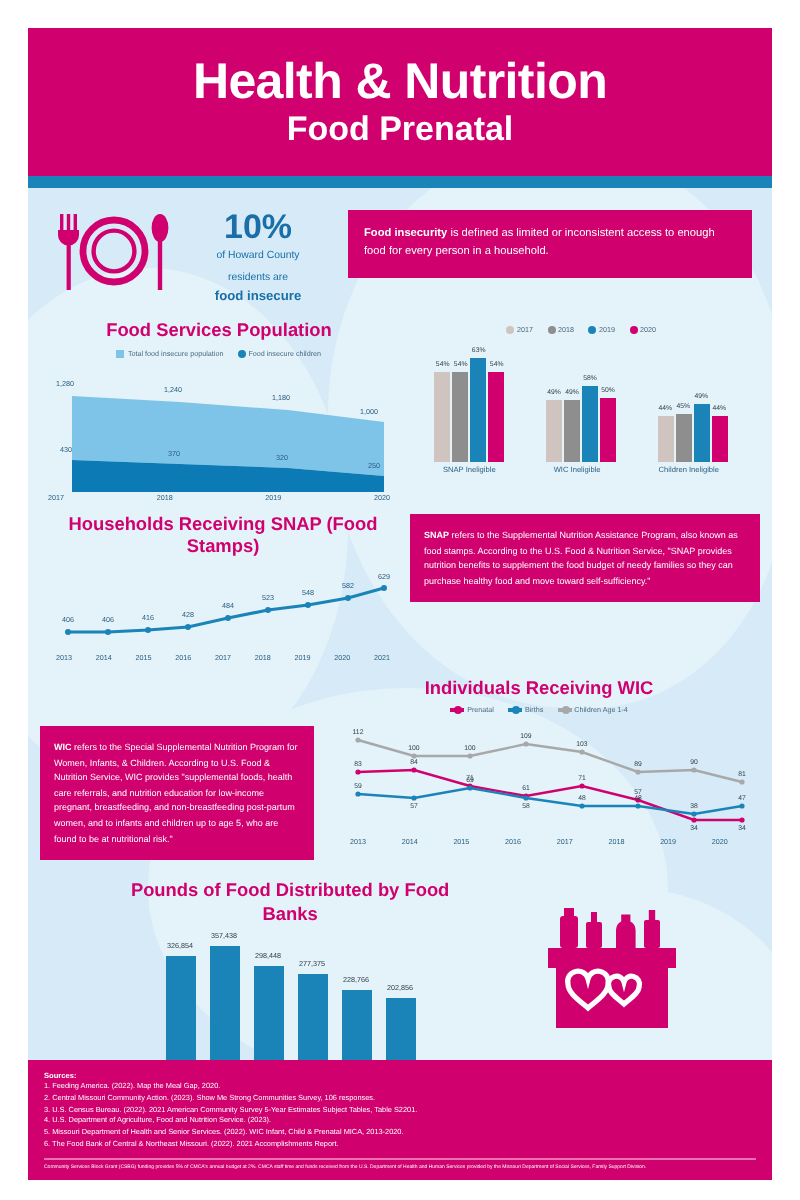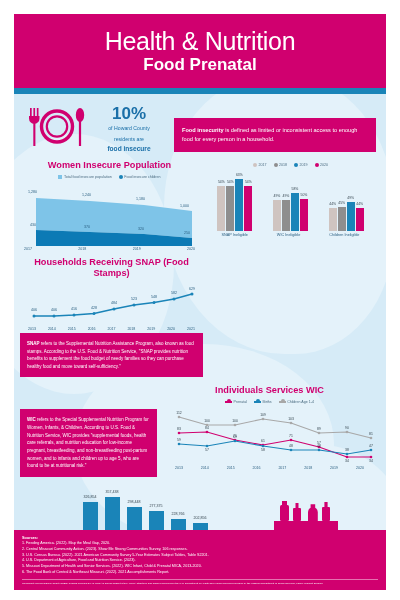--- a/index.html
+++ b/index.html
@@ -31,28 +31,28 @@
   .blob.b3 { width: 260px; height: 200px; left: 60px; top: 330px; }
   .blob.b4 { width: 180px; height: 160px; left: 210px; top: 430px; }
 
   
   .hdr {
     position: relative; z-index: 3;
     background: #d0006f; color: #ffffff;
     text-align: center;
     padding: 14px 10px 13px 10px;
   }
-  .hdr h1 { font-size: 25px; font-weight: normal; line-height: 1.05; letter-spacing: -0.3px; }
+  .hdr h1 { font-size: 25px; font-weight: bold; line-height: 1.05; letter-spacing: -0.3px; }
   .hdr h2 { font-size: 17px; font-weight: bold; line-height: 1.15; margin-top: 1px; }
   .hdr-rule { height: 6px; background: #1a84b8; position: relative; z-index: 3; }
 
   
   .toprow {
     position: relative; z-index: 3;
-    display: flex; align-items: flex-end;
+    display: flex; align-items: flex-start;
     padding: 11px 10px 6px 12px; gap: 8px;
   }
   .cutlery { flex: 0 0 auto; }
   .stat { flex: 0 0 auto; text-align: center; width: 66px; }
   .stat .pct { font-size: 17px; font-weight: bold; color: #1a6fa8; line-height: 1; }
   .stat .sub { font-size: 5.2px; color: #1a6fa8; line-height: 1.5; margin-top: 3px; }
   .stat .strong { font-size: 6.6px; font-weight: bold; color: #1a6fa8; margin-top: 2px; }
   .definition {
     flex: 1 1 auto; background: #d0006f; color: #ffffff;
     padding: 8px 8px; font-size: 5.6px; line-height: 1.65;
@@ -176,21 +176,21 @@
       </div>
 
       <div class="definition">
         <b>Food insecurity</b><span> is defined as limited or inconsistent access to enough food for every person in a household.</span>
       </div>
     </div>
 
     <div class="row2 panel" style="align-items:flex-start;">
 
       <div class="col-l">
-        <div class="ch-title">Women Insecure Population</div>
+        <div class="ch-title">Food Services Population</div>
         <div class="legend">
           <span class="li">
             <i class="sw" style="background:#7ec4e8"></i>
             <span>Total food insecure population</span>
           </span>
           <span class="li">
             <i class="sw" style="background:#1a84b8;border-radius:50%"></i>
             <span>Food insecure children</span>
           </span>
         </div>
@@ -284,21 +284,21 @@
           </div>
         </div>
         <div class="gxaxis">
           <span>SNAP Ineligible</span>
           <span>WIC Ineligible</span>
           <span>Children Ineligible</span>
         </div>
       </div>
     </div>
 
-    <div class="row2 panel" style="margin-top:4px;align-items:flex-start;flex-direction:column;">
+    <div class="row2 panel" style="margin-top:4px;align-items:flex-start;">
       <div class="col-l">
         <div class="ch-title" style="padding:0 14px;">Households Receiving SNAP (Food Stamps)</div>
         <div class="linewrap" style="height:42px;margin-top:4px;">
           <svg width="183" height="42" viewBox="0 0 183 42">
             <polyline points="14,32 34,32 54,31 74,29.5 94,25 114,21 134,18.5 154,15 172,10" fill="none" stroke="#1a84b8" stroke-width="1.6"></polyline>
             <g fill="#1a84b8">
               <circle cx="14" cy="32" r="1.5"></circle>
                 <circle cx="34" cy="32" r="1.5"></circle>
               <circle cx="54" cy="31" r="1.5"></circle>
                 <circle cx="74" cy="29.5" r="1.5"></circle>
@@ -342,21 +342,21 @@
     </div>
 
     <div class="row2 panel" style="margin-top:6px;align-items:flex-start;">
       <div style="width:145px">
         <div class="infobox" style="margin-top:24px;">
           <b>WIC</b><span> refers to the Special Supplemental Nutrition Program for Women, Infants, &amp; Children.  According to U.S. Food &amp; Nutrition Service, WIC provides "supplemental foods, health care referrals, and nutrition education for low-income pregnant, breastfeeding, and non-breastfeeding post-partum women, and to infants and children up to age 5, who are found to be at nutritional risk."</span>
         </div>
       </div>
 
       <div style="width:221px">
-        <div class="ch-title">Individuals Services WIC</div>
+        <div class="ch-title">Individuals Receiving WIC</div>
         <div class="legend">
           <span class="li">
               <i class="ln" style="background:#d0006f"></i>
               <span>Prenatal</span>
             </span>
           <span class="li">
               <i class="ln" style="background:#1a84b8"></i>
               <span>Births</span>
             </span>
           <span class="li">
@@ -441,20 +441,21 @@
           <span>2017</span>
           <span>2018</span>
           <span>2019</span>
           <span>2020</span>
         </div>
       </div>
     </div>
 
     <div class="row2 panel" style="margin-top:8px;align-items:flex-start;">
       <div style="width:255px">
+        <div class="ch-title" style="padding:0 40px;">Pounds of Food Distributed by Food Banks</div>
         <div class="vbars">
           <div class="vb" style="height:55px">
               <i>326,854</i>
             </div>
           <div class="vb" style="height:60px">
               <i>357,438</i>
             </div>
           <div class="vb" style="height:50px">
               <i>298,448</i>
             </div>

